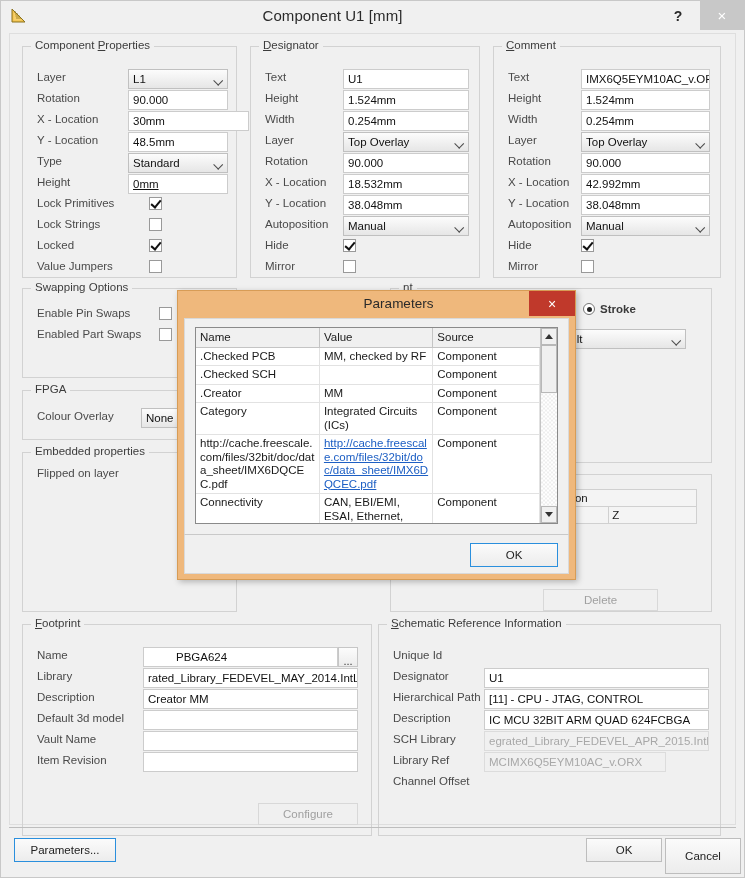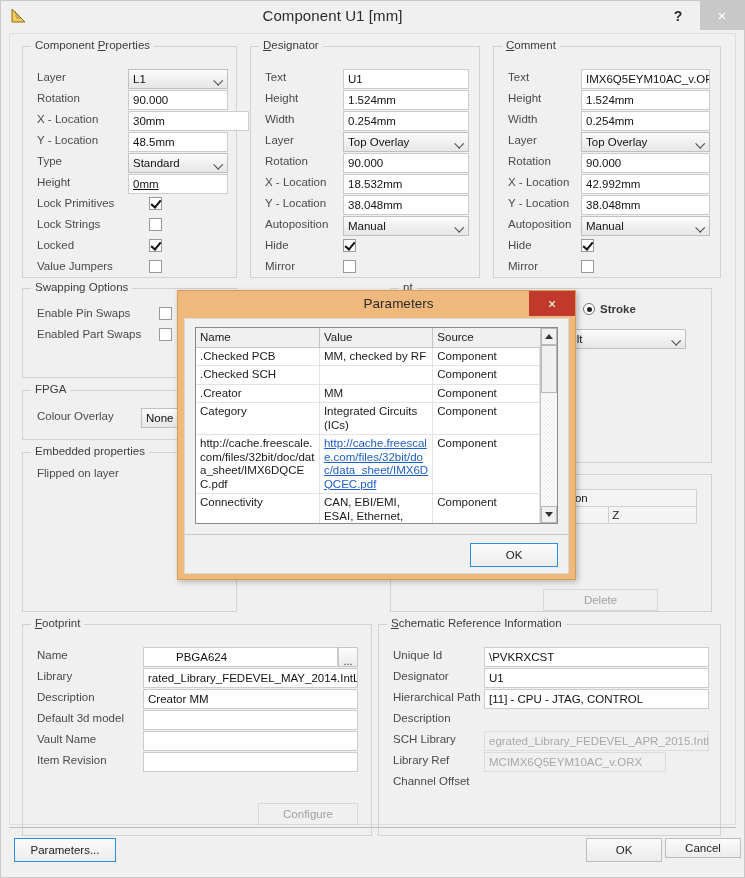--- a/index.html
+++ b/index.html
@@ -557,35 +557,35 @@
 
       <div class="btn disabled" style="position:absolute; left:235px; top:178px; width:100px;">Configure</div>
     </div>
 
     <div class="group" style="left:368px; top:590px; width:343px; height:212px;">
       <div class="legend"><u>S</u>chematic Reference Information</div>
 
       <div class="row" style="left:14px; top:24px;">
           <span class="lbl">Unique Id</span>
         </div>
-      <div class="field" style="position:absolute; left:105px; top:22px; width:225px;">\PVKRXCST</div>
 
       <div class="row" style="left:14px; top:45px;">
           <span class="lbl">Designator</span>
         </div>
       <div class="field" style="position:absolute; left:105px; top:43px; width:225px;">U1</div>
 
       <div class="row" style="left:14px; top:66px;">
           <span class="lbl">Hierarchical Path</span>
         </div>
       <div class="field" style="position:absolute; left:105px; top:64px; width:225px;">[11] - CPU - JTAG, CONTROL</div>
 
       <div class="row" style="left:14px; top:87px;">
           <span class="lbl">Description</span>
         </div>
+      <div class="field" style="position:absolute; left:105px; top:85px; width:225px;">IC MCU 32BIT ARM QUAD 624FCBGA</div>
 
       <div class="row" style="left:14px; top:108px;">
           <span class="lbl">SCH Library</span>
         </div>
       <div class="field disabled" style="position:absolute; left:105px; top:106px; width:225px;">egrated_Library_FEDEVEL_APR_2015.IntLib</div>
 
       <div class="row" style="left:14px; top:129px;">
           <span class="lbl">Library Ref</span>
         </div>
       <div class="field disabled" style="position:absolute; left:105px; top:127px; width:182px;">MCIMX6Q5EYM10AC_v.ORX</div>
@@ -594,21 +594,21 @@
           <span class="lbl">Channel Offset</span>
         </div>
     </div>
 
   </div>
 
   <div class="footer">
     <div class="footer-sep"></div>
     <div class="btn focus" style="position:absolute; left:5px; top:11px; width:102px; height:24px;">Parameters...</div>
     <div class="btn" style="position:absolute; left:577px; top:11px; width:76px; height:24px;">OK</div>
-    <div class="btn" style="position:absolute; left:656px; top:11px; width:76px; height:20px;">Cancel</div>
+    <div class="btn" style="position:absolute; left:656px; top:11px; width:76px; height:36px;">Cancel</div>
   </div>
 
   <div class="modal">
     <div class="modal-title">
       <span>Parameters</span>
       <div class="modal-close">×</div>
     </div>
 
     <div class="modal-body">
       <div class="ptable-wrap">

